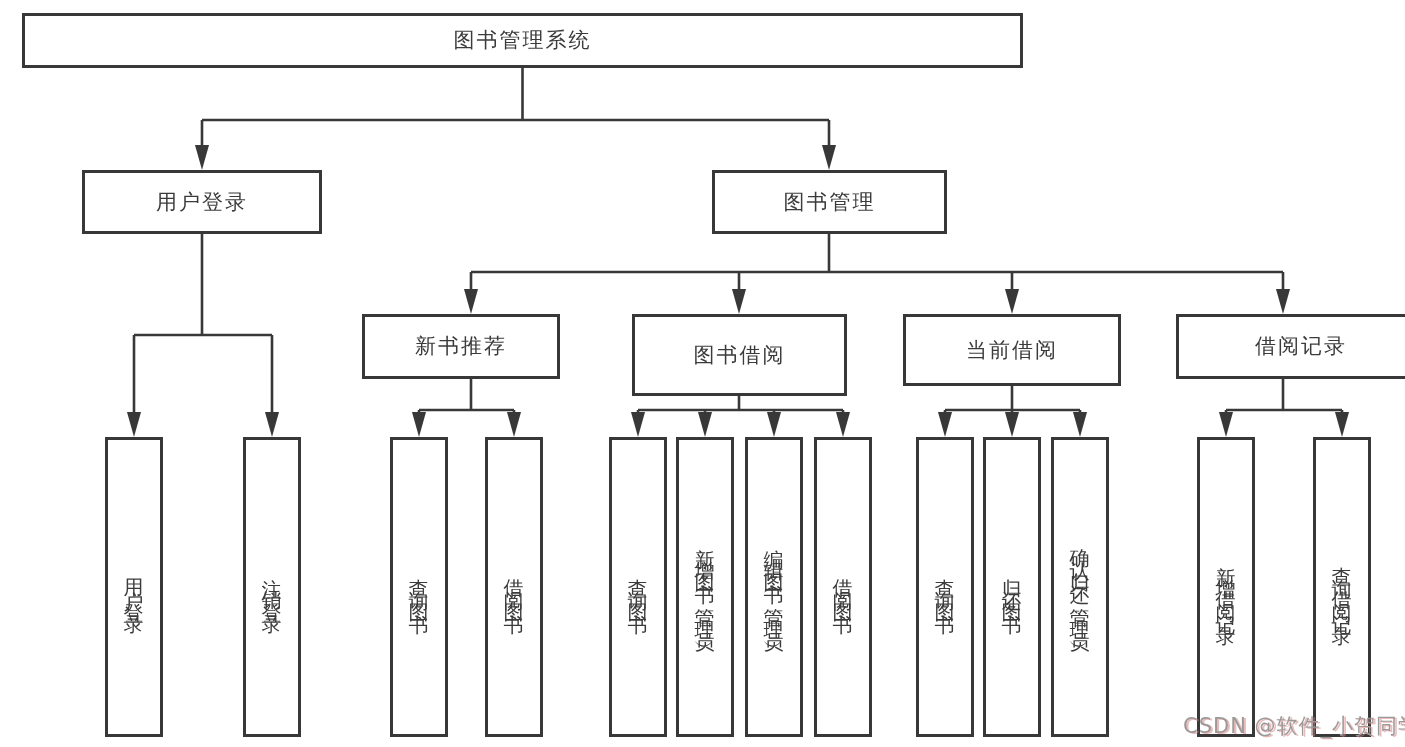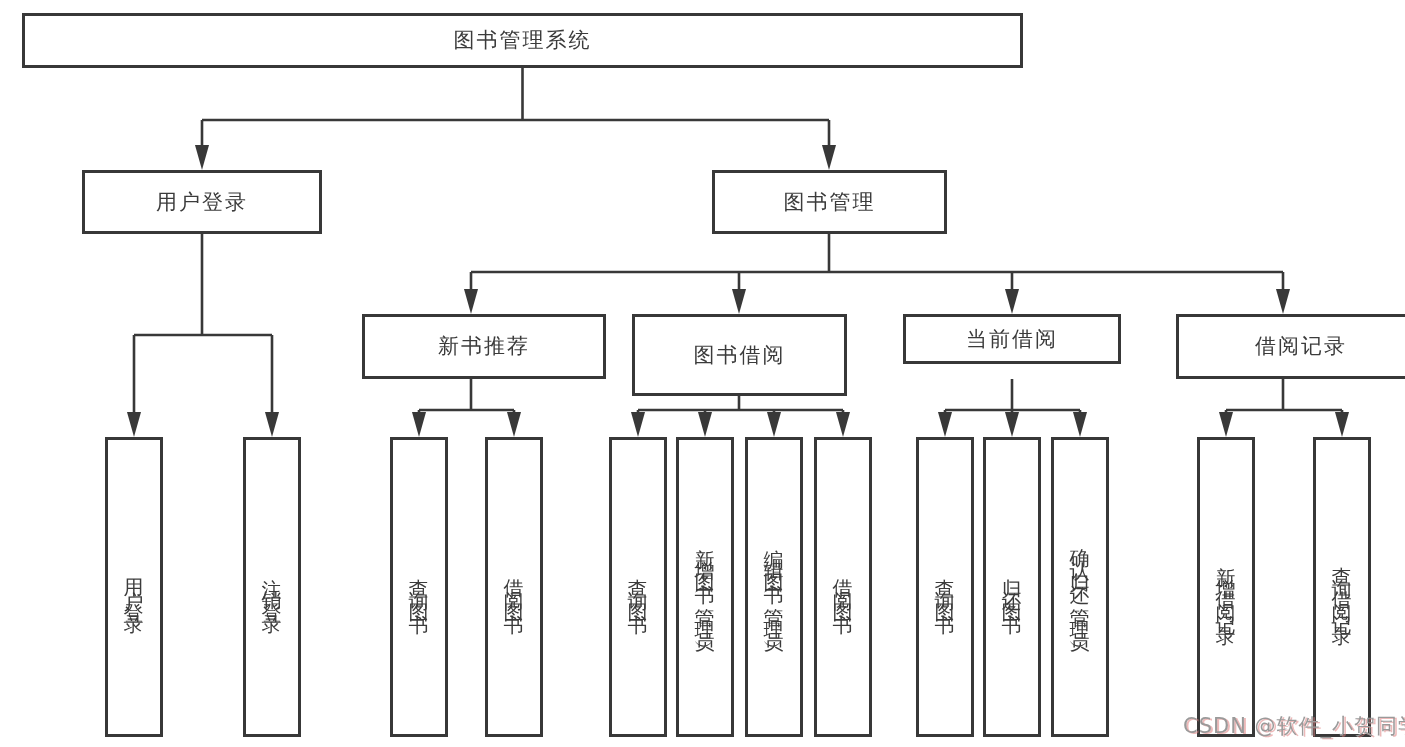--- a/index.html
+++ b/index.html
@@ -108,23 +108,23 @@
         <line x1="1342" y1="410" x2="1342" y2="419" stroke="#383838" stroke-width="2.6"></line>
         <polygon points="1335,412 1349,412 1342,437" fill="#383838"></polygon>
       </g>
   </svg>
 
   <div class="node h-node" style="left:22px; top:13px; width:1001px; height:55px;">图书管理系统</div>
 
   <div class="node h-node" style="left:82px; top:170px; width:240px; height:64px;">用户登录</div>
   <div class="node h-node" style="left:712px; top:170px; width:235px; height:64px;">图书管理</div>
 
-  <div class="node h-node" style="left:362px; top:314px; width:244px; height:65px;">新书推荐</div>
+  <div class="node h-node" style="left:362px; top:314px; width:198px; height:65px;">新书推荐</div>
   <div class="node h-node" style="left:632px; top:314px; width:215px; height:82px;">图书借阅</div>
-  <div class="node h-node" style="left:903px; top:314px; width:218px; height:50px;">当前借阅</div>
+  <div class="node h-node" style="left:903px; top:314px; width:218px; height:72px;">当前借阅</div>
   <div class="node h-node" style="left:1176px; top:314px; width:250px; height:65px;">借阅记录</div>
 
   <div class="node v-node" style="left:105px; top:437px; width:58px; height:300px;">用户登录</div>
   <div class="node v-node" style="left:243px; top:437px; width:58px; height:300px;">注销登录</div>
 
   <div class="node v-node" style="left:390px; top:437px; width:58px; height:300px;">查询图书</div>
   <div class="node v-node" style="left:485px; top:437px; width:58px; height:300px;">借阅图书</div>
 
   <div class="node v-node" style="left:609px; top:437px; width:58px; height:300px;">查询图书</div>
   <div class="node v-node" style="left:676px; top:437px; width:58px; height:300px;">新增图书（管理员）</div>

